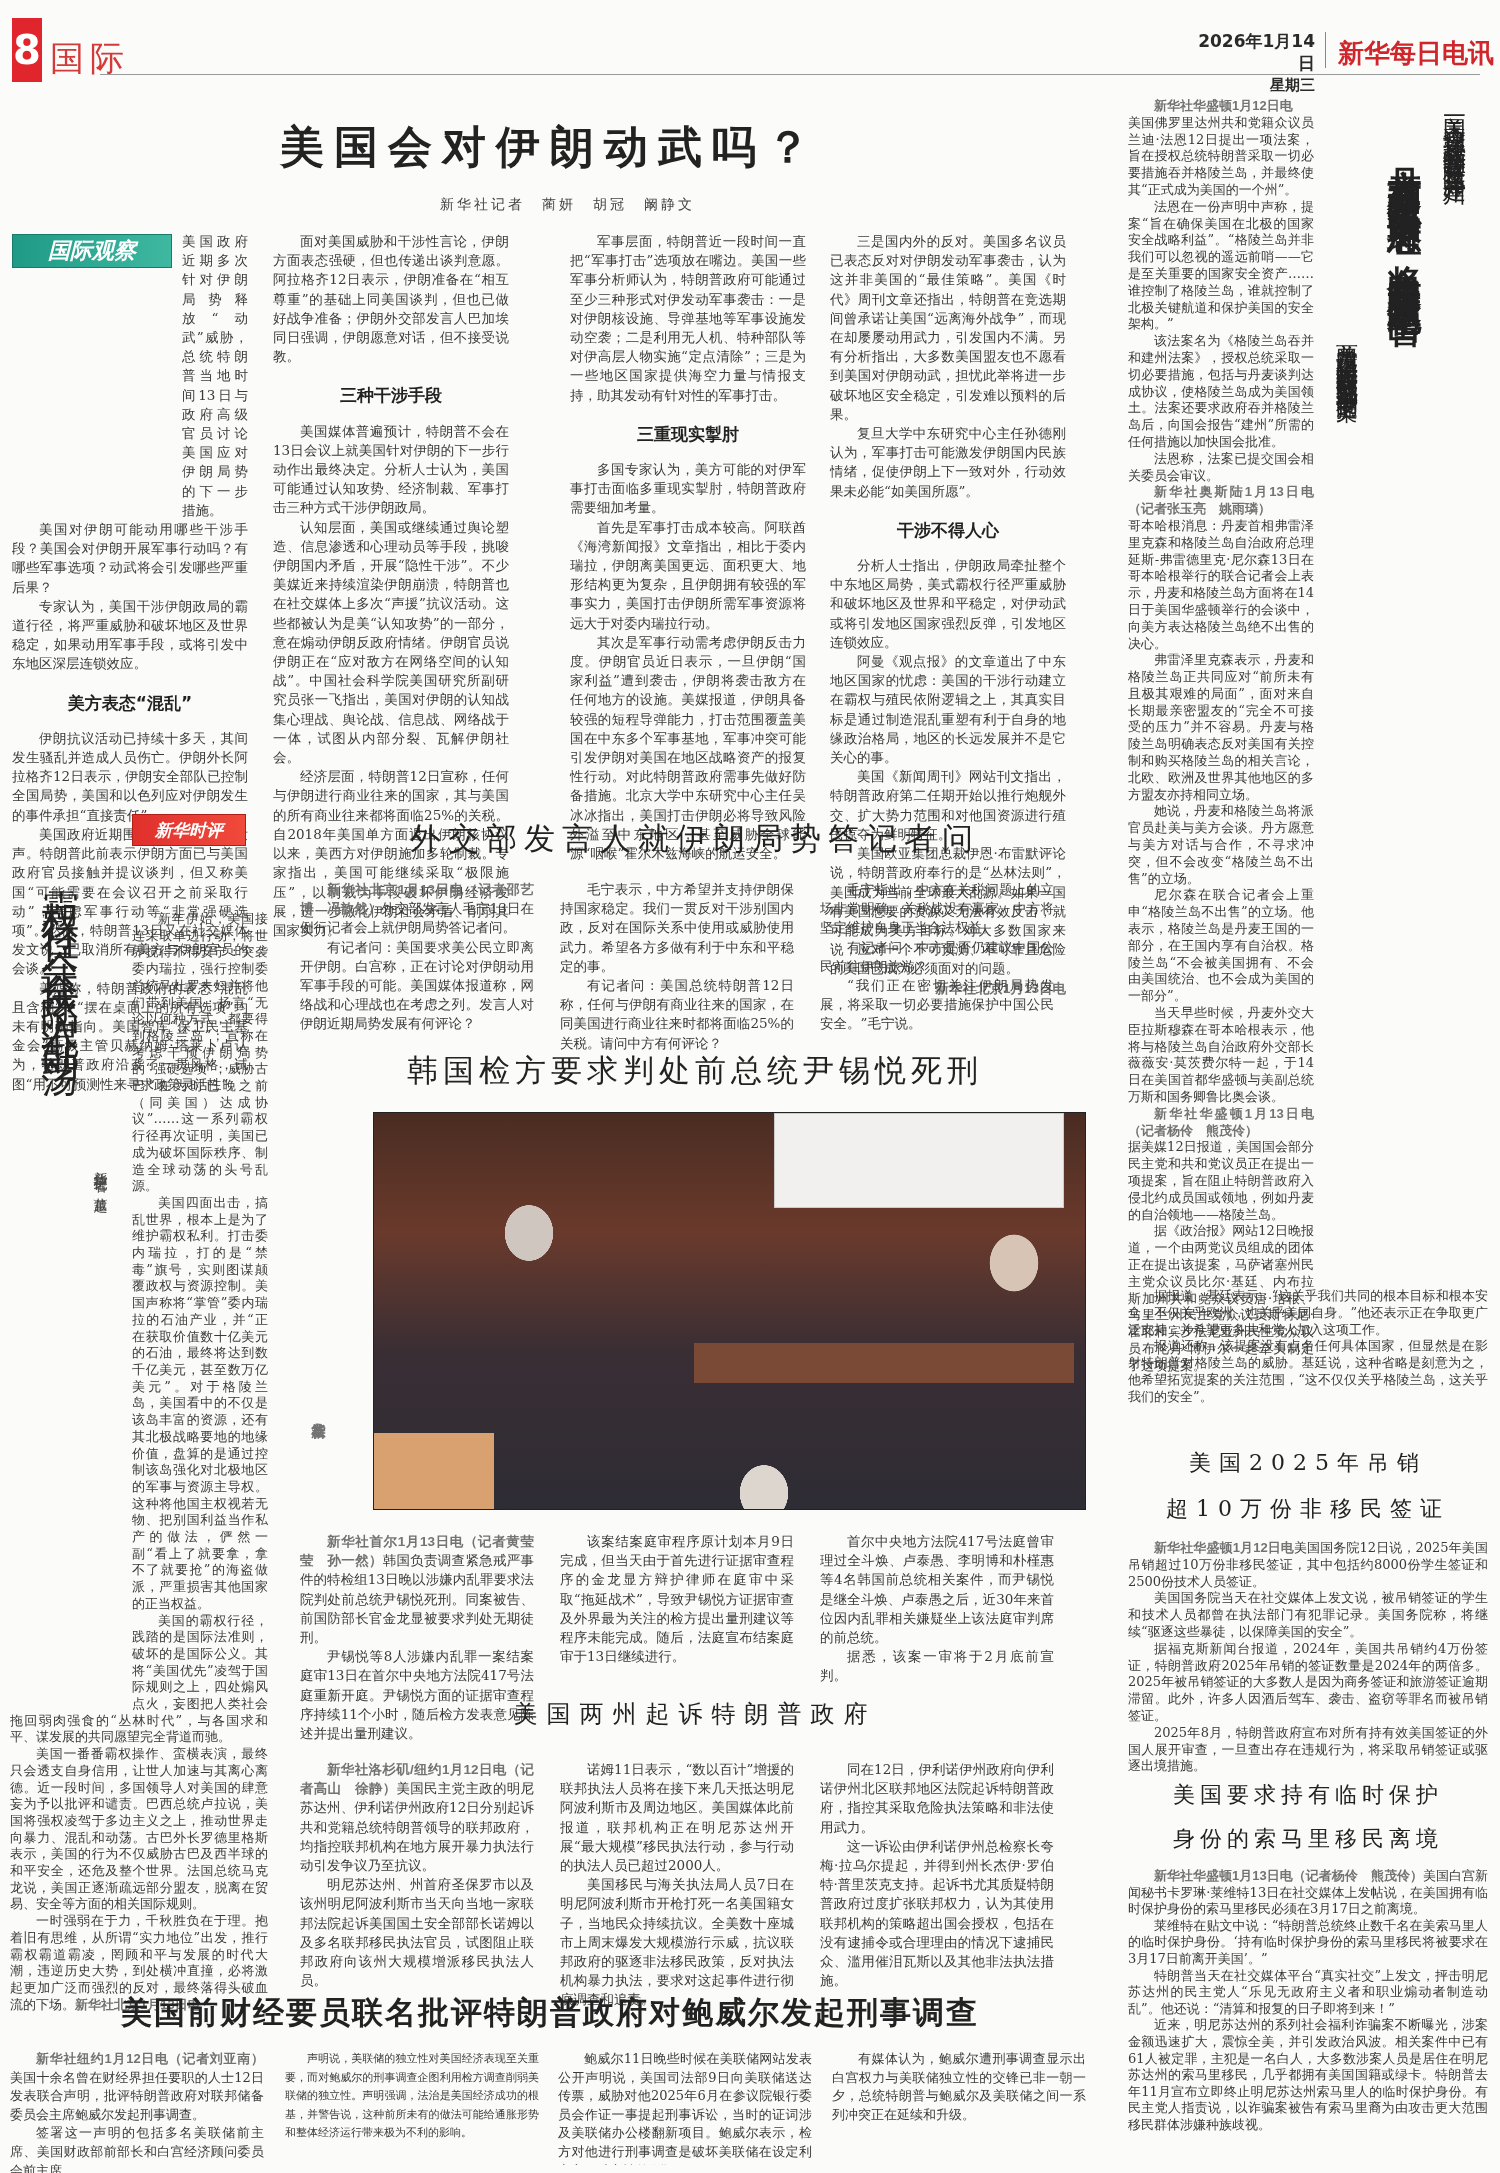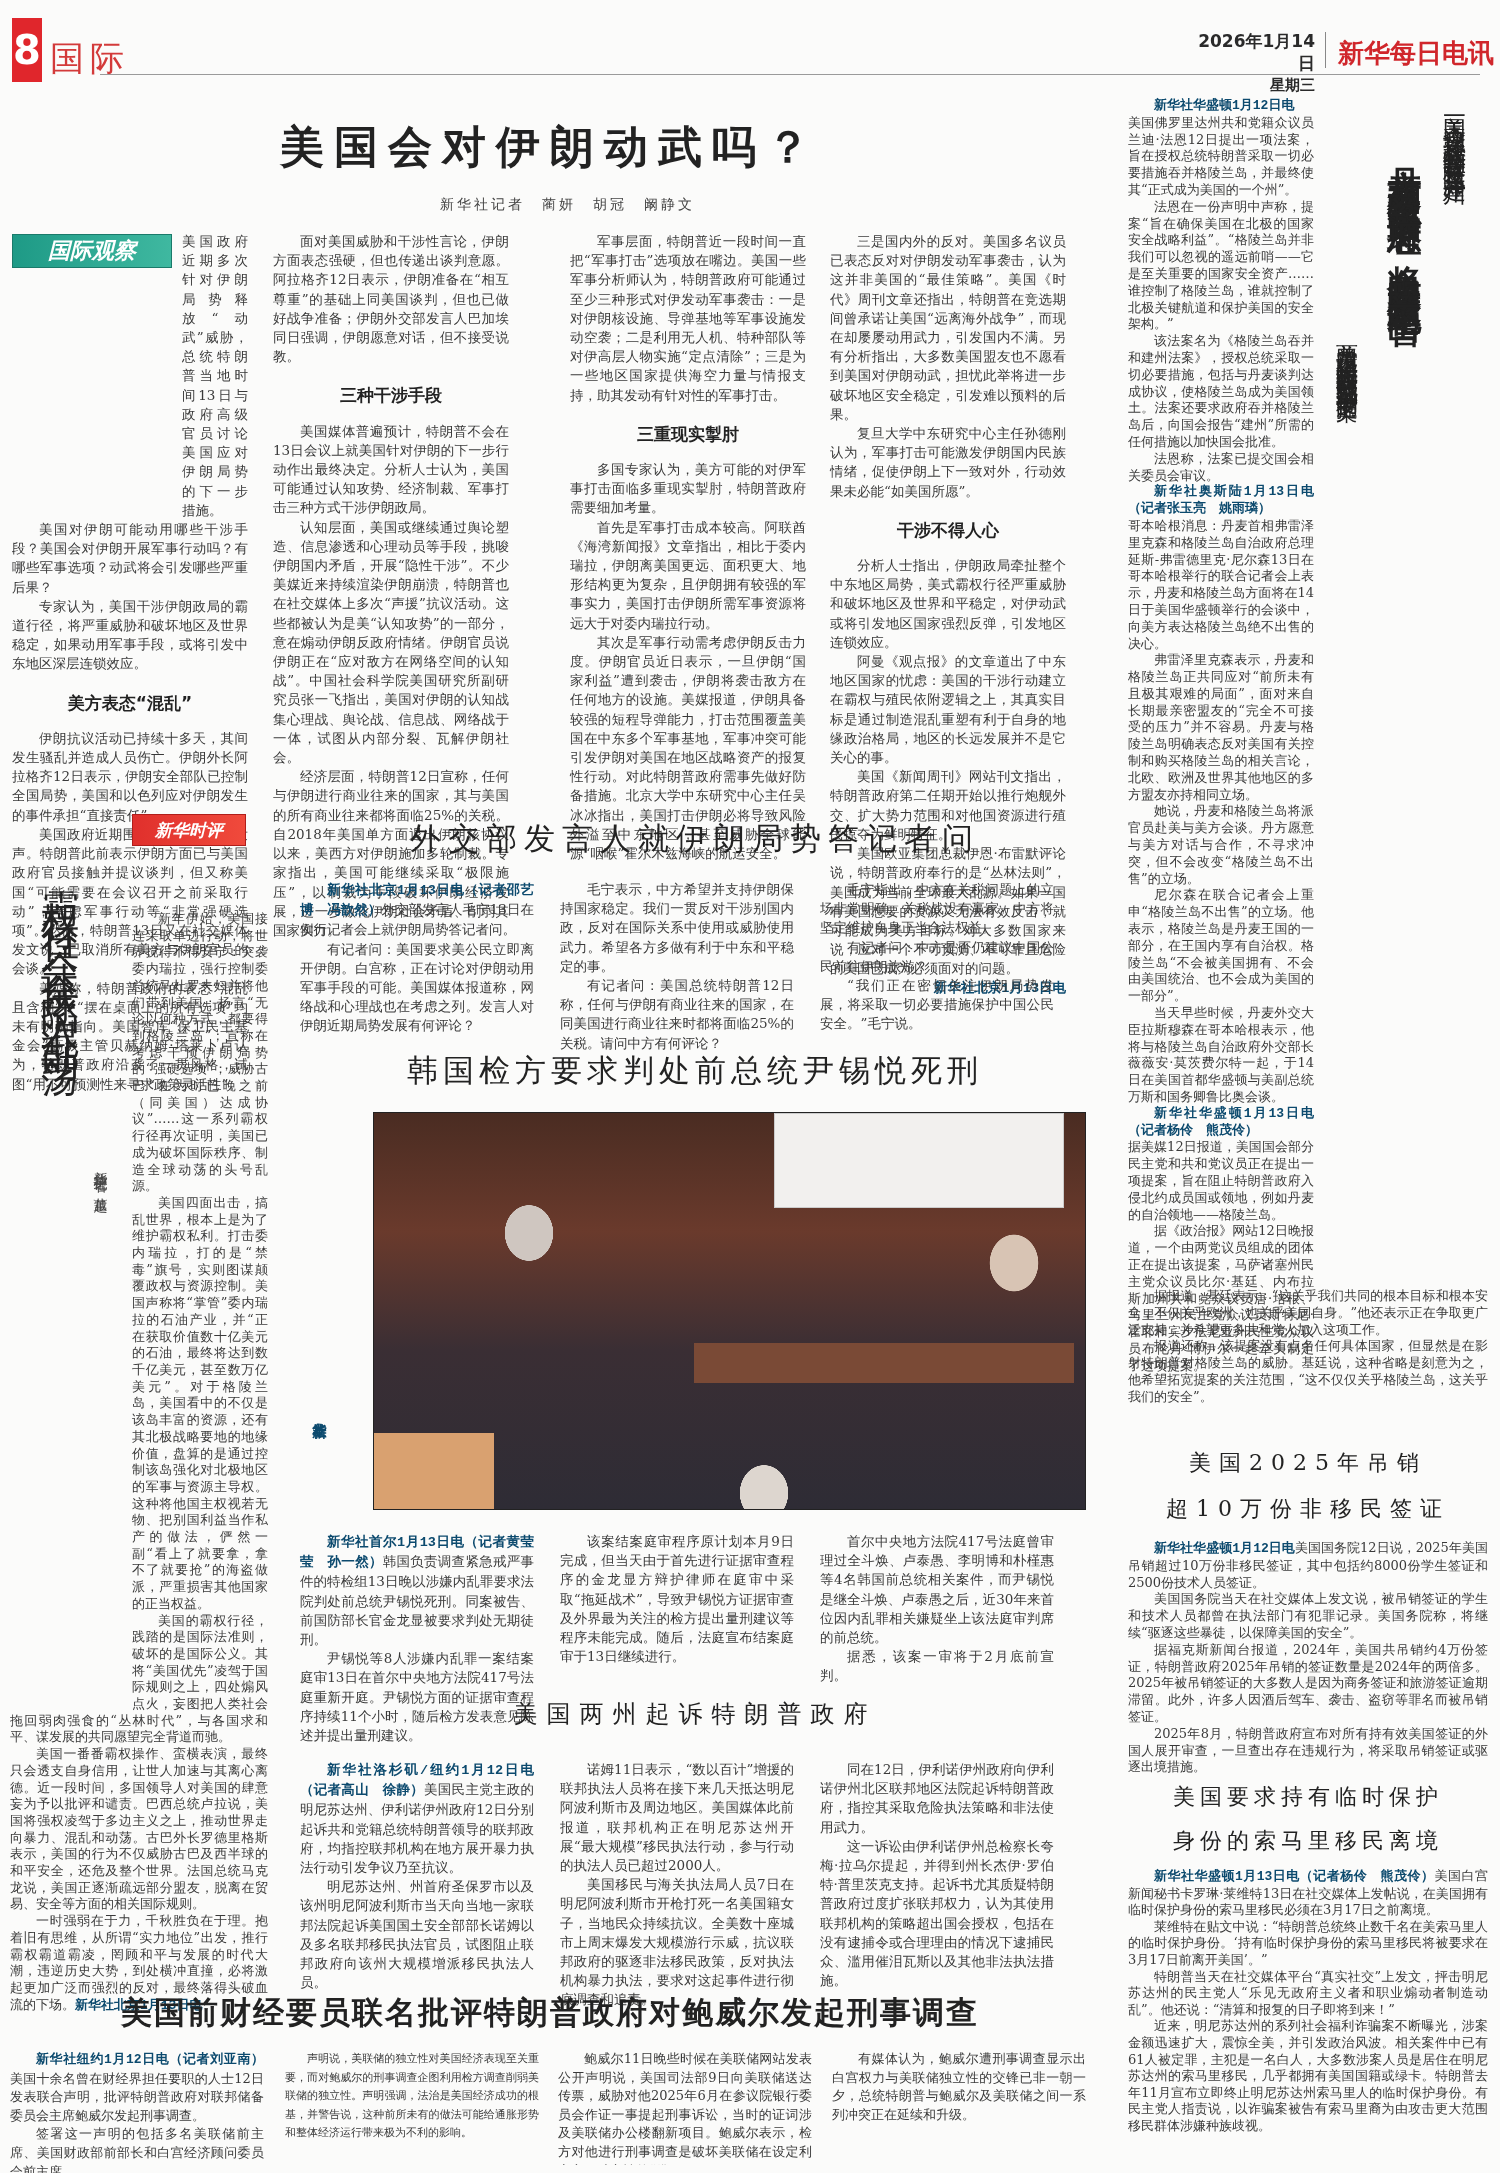--- a/index.html
+++ b/index.html
@@ -1,21 +1,21 @@
 <!DOCTYPE html>
 <html><head>
 <meta charset="utf-8">
 <style>
   * { box-sizing: border-box; margin: 0; padding: 0; }
   body { width: 1500px; height: 2173px; background: #fbfbfa; font-family: "DejaVu Serif", "Liberation Serif", serif; color: #2a2a2a; position: relative; overflow: hidden; }
   .abs { position: absolute; }
   .p { font-size: 13.5px; line-height: 19.2px; text-align: justify; color: #3a3a3a; }
   .p p { text-indent: 2em; }
   .p p.noind { text-indent: 0; }
-  .dateline { font-family: Liberation Mono, monospace; font-weight: bold; color: #0c4a6e; }
+  .dateline { font-family: Liberation Sans, sans-serif; font-weight: bold; color: #737373; }
   .sub { font-family: "DejaVu Sans", "Liberation Sans", sans-serif; font-weight: bold; font-size: 17px; text-align: center; margin: 20px 0 16px; color: #222; }
   .h-serif { font-family: "DejaVu Serif", "Liberation Serif", serif; font-weight: bold; color: #222; }
   .vert { writing-mode: vertical-rl; text-orientation: upright; }
   
   .pagebox { left: 12px; top: 18px; width: 30px; height: 64px; background: #e0262c; color: #fff; font-family: "DejaVu Sans", sans-serif; font-size: 40px; font-weight: bold; text-align: center; line-height: 64px; }
   .section { left: 50px; top: 36px; font-size: 34px; color: #d33a3a; font-family: "DejaVu Serif", serif; letter-spacing: 6px; }
   .rule { left: 100px; top: 74px; width: 1380px; height: 1px; background: #9a9a9a; }
   .date { left: 1195px; top: 30px; font-family: "DejaVu Sans", sans-serif; font-weight: bold; font-size: 17px; text-align: right; width: 120px; line-height: 22px; }
   .date .wk { font-size: 15px; }
   .vsep { left: 1325px; top: 32px; width: 1px; height: 36px; background: #888; }
@@ -193,21 +193,21 @@
   <div>美国2025年吊销</div>
   <div>超10万份非移民签证</div>
 </div>
 <div class="abs p" style="left:1128px;top:1540px;width:360px;font-size:13px;line-height:16.8px;">
   <p><span class="dateline">新华社华盛顿1月12日电</span><span>美国国务院12日说，2025年美国吊销超过10万份非移民签证，其中包括约8000份学生签证和2500份技术人员签证。</span></p>
   <p>美国国务院当天在社交媒体上发文说，被吊销签证的学生和技术人员都曾在执法部门有犯罪记录。美国务院称，将继续“驱逐这些暴徒，以保障美国的安全”。</p>
   <p>据福克斯新闻台报道，2024年，美国共吊销约4万份签证，特朗普政府2025年吊销的签证数量是2024年的两倍多。2025年被吊销签证的大多数人是因为商务签证和旅游签证逾期滞留。此外，许多人因酒后驾车、袭击、盗窃等罪名而被吊销签证。</p>
   <p>2025年8月，特朗普政府宣布对所有持有效美国签证的外国人展开审查，一旦查出存在违规行为，将采取吊销签证或驱逐出境措施。</p>
 </div>
 
-<div class="abs h-serif" style="left:1128px;top:1775px;width:360px;text-align:center;font-size:22px;letter-spacing:5px;line-height:44px;font-weight:normal;">
+<div class="abs h-serif" style="left:1128px;top:1775px;width:360px;text-align:center;font-size:22px;letter-spacing:5px;line-height:44px;font-weight:normal;font-family:Liberation Mono, monospace;">
   <div>美国要求持有临时保护</div>
   <div>身份的索马里移民离境</div>
 </div>
 <div class="abs p" style="left:1128px;top:1868px;width:360px;font-size:13px;line-height:16.6px;">
   <p><span class="dateline">新华社华盛顿1月13日电（记者杨伶　熊茂伶）</span><span>美国白宫新闻秘书卡罗琳·莱维特13日在社交媒体上发帖说，在美国拥有临时保护身份的索马里移民必须在3月17日之前离境。</span></p>
   <p>莱维特在贴文中说：“特朗普总统终止数千名在美索马里人的临时保护身份。‘持有临时保护身份的索马里移民将被要求在3月17日前离开美国’。”</p>
   <p>特朗普当天在社交媒体平台“真实社交”上发文，抨击明尼苏达州的民主党人“乐见无政府主义者和职业煽动者制造动乱”。他还说：“清算和报复的日子即将到来！”</p>
   <p>近来，明尼苏达州的系列社会福利诈骗案不断曝光，涉案金额迅速扩大，震惊全美，并引发政治风波。相关案件中已有61人被定罪，主犯是一名白人，大多数涉案人员是居住在明尼苏达州的索马里移民，几乎都拥有美国国籍或绿卡。特朗普去年11月宣布立即终止明尼苏达州索马里人的临时保护身份。有民主党人指责说，以诈骗案被告有索马里裔为由攻击更大范围移民群体涉嫌种族歧视。</p>
 </div>
 

